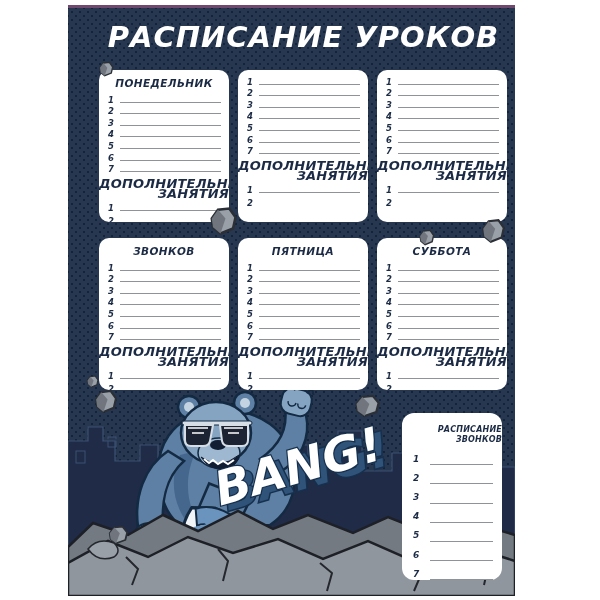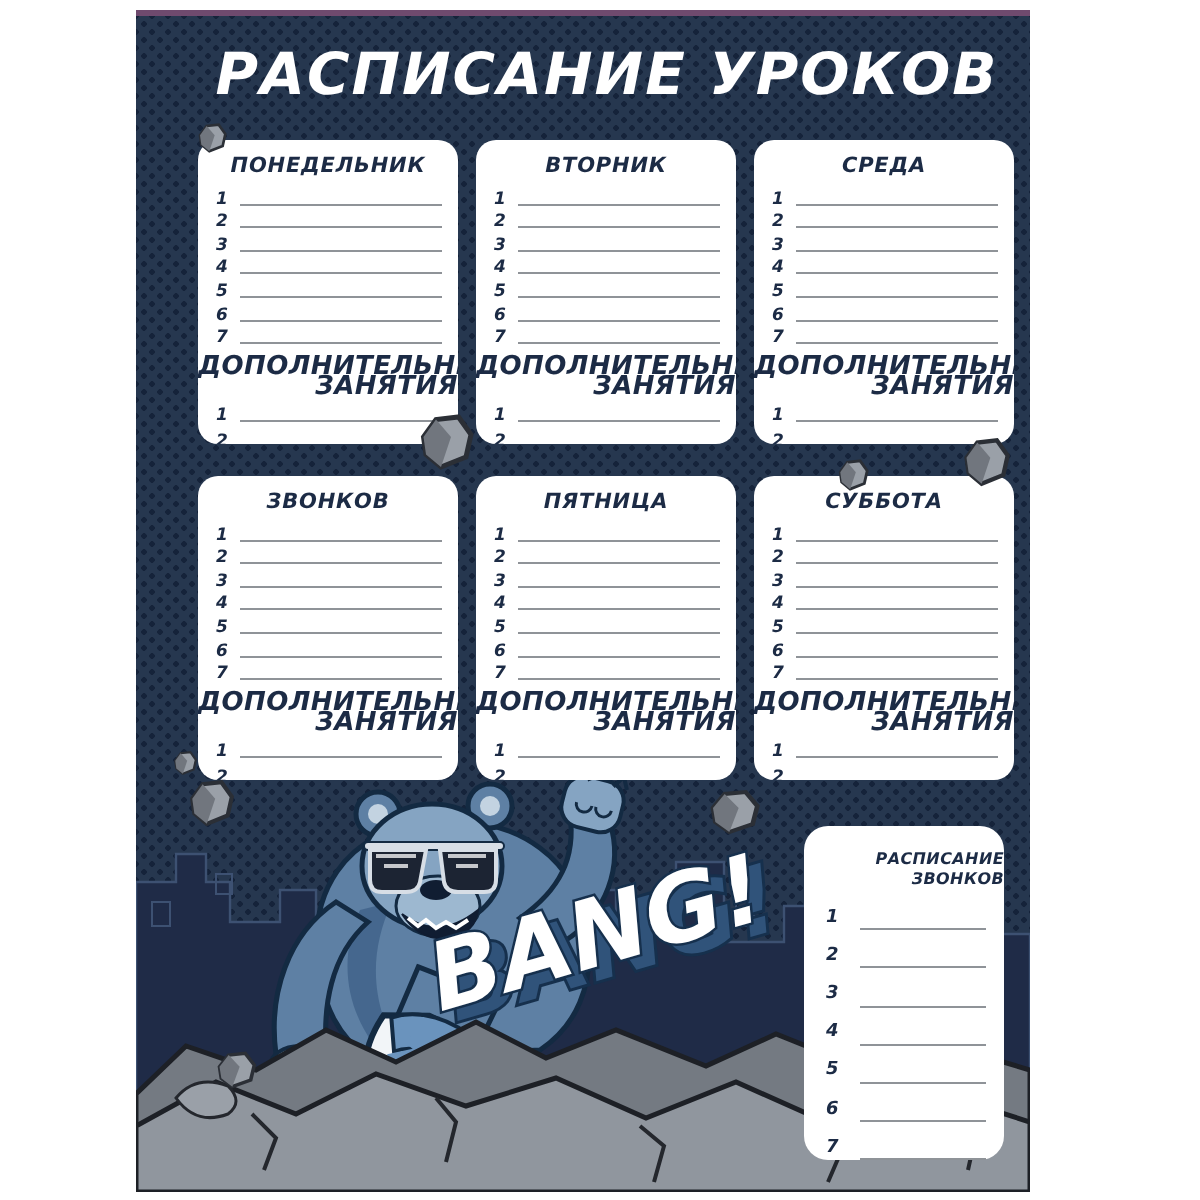--- a/index.html
+++ b/index.html
@@ -109,65 +109,63 @@
             <span class="line-num">1</span>
             <span class="write-line"></span>
           </div>
           <div class="line-row">
             <span class="line-num">2</span>
           </div>
         </div>
     </div>
 
     <div class="card">
-      <div class="day-title">ВТОРНИК</div>
-      <div>
-          <div class="line-row">
-            <span class="line-num">1</span>
-            <span class="write-line"></span>
-          </div>
-          <div class="line-row">
-            <span class="line-num">2</span>
-            <span class="write-line"></span>
-          </div>
-          <div class="line-row">
-            <span class="line-num">3</span>
-            <span class="write-line"></span>
-          </div>
-          <div class="line-row">
-            <span class="line-num">4</span>
-            <span class="write-line"></span>
-          </div>
-          <div class="line-row">
-            <span class="line-num">5</span>
-            <span class="write-line"></span>
-          </div>
-          <div class="line-row">
-            <span class="line-num">6</span>
-            <span class="write-line"></span>
-          </div>
-          <div class="line-row">
-            <span class="line-num">7</span>
-            <span class="write-line"></span>
-          </div>
-        </div>
-      <div class="extra-label">ДОПОЛНИТЕЛЬНЫЕ ЗАНЯТИЯ</div>
-      <div class="extra-rows">
-          <div class="line-row">
-            <span class="line-num">1</span>
-            <span class="write-line"></span>
-          </div>
-          <div class="line-row">
-            <span class="line-num">2</span>
-          </div>
-        </div>
-    </div>
-
-    <div class="card">
-      <div class="day-title">СРЕДА</div>
+      <div>
+          <div class="line-row">
+            <span class="line-num">1</span>
+            <span class="write-line"></span>
+          </div>
+          <div class="line-row">
+            <span class="line-num">2</span>
+            <span class="write-line"></span>
+          </div>
+          <div class="line-row">
+            <span class="line-num">3</span>
+            <span class="write-line"></span>
+          </div>
+          <div class="line-row">
+            <span class="line-num">4</span>
+            <span class="write-line"></span>
+          </div>
+          <div class="line-row">
+            <span class="line-num">5</span>
+            <span class="write-line"></span>
+          </div>
+          <div class="line-row">
+            <span class="line-num">6</span>
+            <span class="write-line"></span>
+          </div>
+          <div class="line-row">
+            <span class="line-num">7</span>
+            <span class="write-line"></span>
+          </div>
+        </div>
+      <div class="extra-label">ДОПОЛНИТЕЛЬНЫЕ ЗАНЯТИЯ</div>
+      <div class="extra-rows">
+          <div class="line-row">
+            <span class="line-num">1</span>
+            <span class="write-line"></span>
+          </div>
+          <div class="line-row">
+            <span class="line-num">2</span>
+          </div>
+        </div>
+    </div>
+
+    <div class="card">
       <div>
           <div class="line-row">
             <span class="line-num">1</span>
             <span class="write-line"></span>
           </div>
           <div class="line-row">
             <span class="line-num">2</span>
             <span class="write-line"></span>
           </div>
           <div class="line-row">

